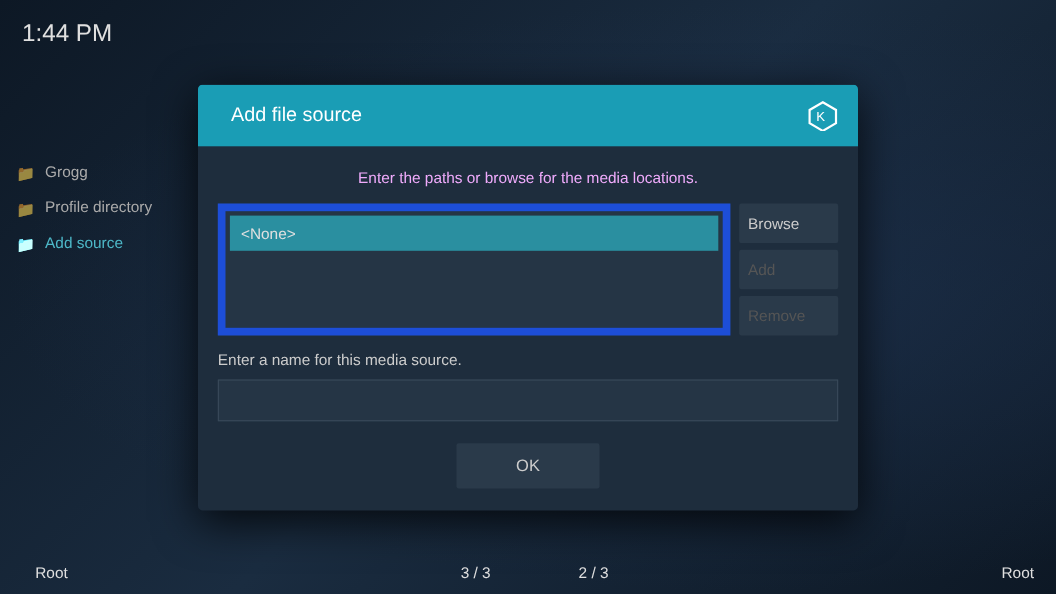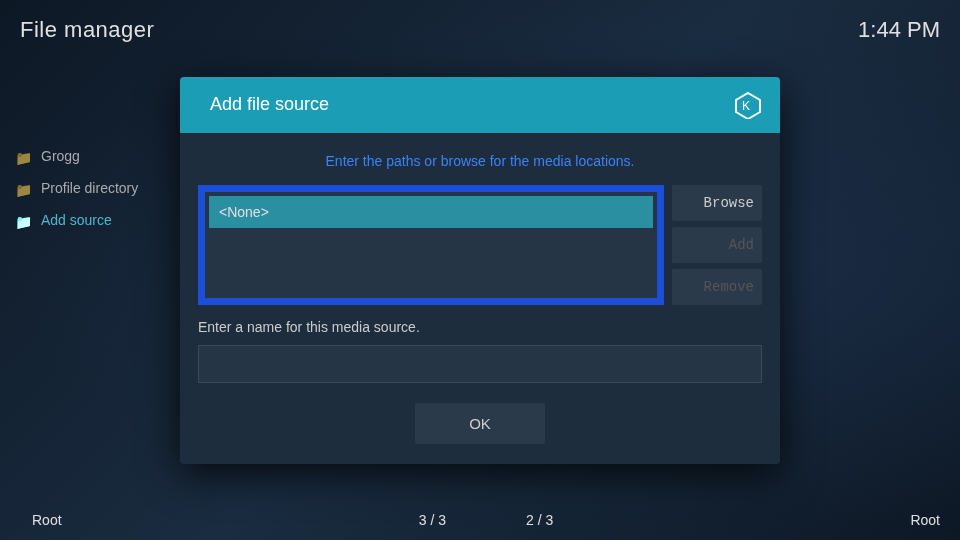--- a/index.html
+++ b/index.html
@@ -158,21 +158,21 @@
       height: 28px;
     }
 
     .modal-body {
       padding: 20px 18px;
     }
 
     .modal-instruction {
       text-align: center;
       font-size: 14px;
-      color: #3b82f6;
+      color: #f0abfc;
       margin-bottom: 16px;
     }
 
     
     .source-row {
       display: flex;
       gap: 8px;
       margin-bottom: 8px;
       align-items: stretch;
     }
@@ -202,27 +202,26 @@
     .source-buttons {
       display: flex;
       flex-direction: column;
       gap: 6px;
       width: 90px;
     }
 
     .btn {
       padding: 10px 8px;
       font-size: 14px;
-      text-align: right;
+      text-align: left;
       background: #2a3a4a;
       color: #ccc;
       border: none;
       cursor: pointer;
       border-radius: 2px;
-      font-family: Liberation Mono, monospace;
     }
 
     .btn.disabled {
       color: #555;
       cursor: default;
     }
 
     
     .name-section {
       margin-top: 14px;
@@ -267,21 +266,20 @@
 
     .dialog-btn.cancel {
       color: #fff;
       font-weight: 500;
     }
   </style>
 </head>
 <body>
 
 <div class="top-bar">
-  <span class="app-title">File manager</span>
   <span class="clock">1:44 PM</span>
 </div>
 
 <div class="sidebar">
   <div class="sidebar-item">
     <span class="folder-icon"></span>
     <span>Grogg</span>
   </div>
   <div class="sidebar-item">
     <span class="folder-icon"></span>

